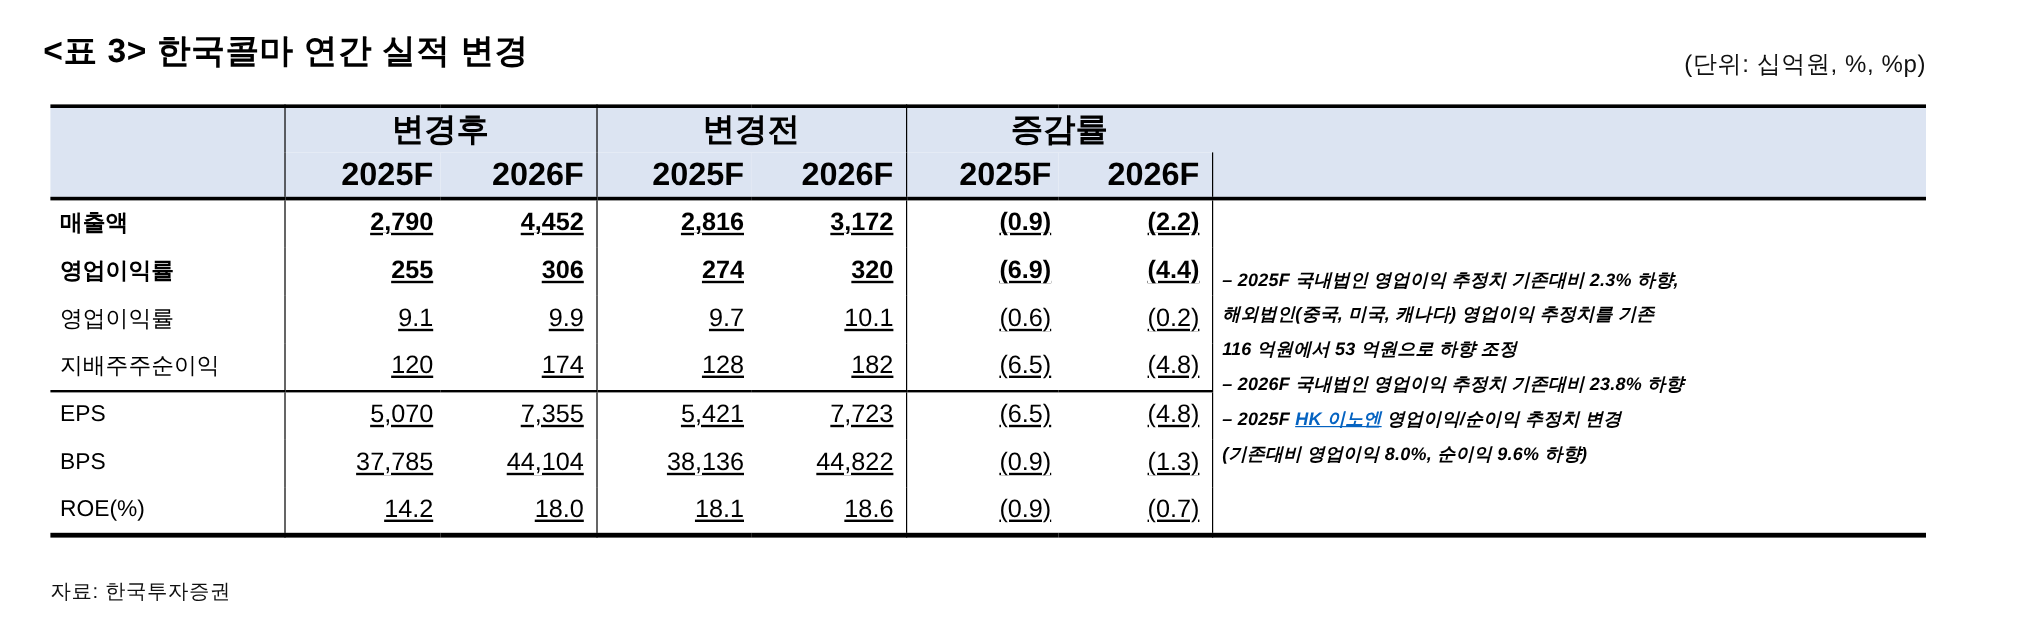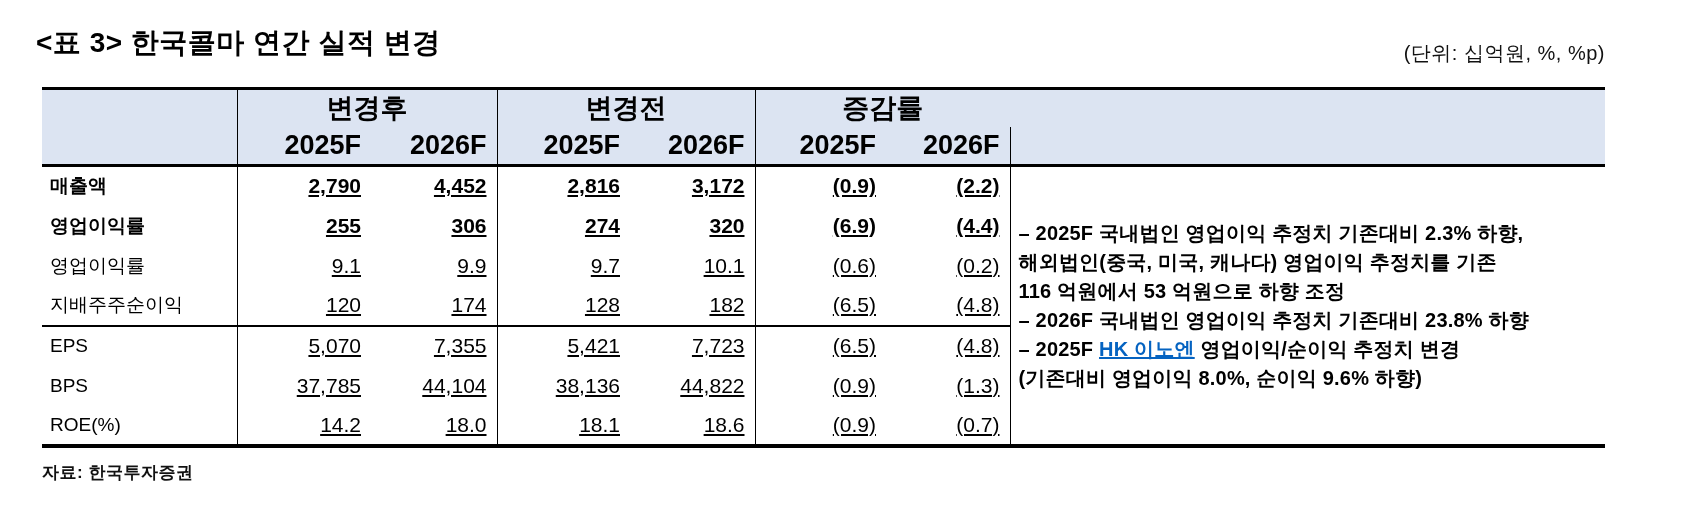--- a/index.html
+++ b/index.html
@@ -46,27 +46,27 @@
   }
   thead th.corner{border-right:1.5px solid var(--line);}
   .colsep{border-right:1.5px solid var(--line);}
   td.num{text-align:right;font-variant-numeric:tabular-nums;text-decoration:underline;}
   .pad-inner{padding-right:6px;}
   .pad-edge{padding-right:10px;}
   tr.bold td{font-weight:bold;}
   tr.sep-top td{border-top:2px solid var(--line);}
   td.notes-cell{
     vertical-align:top;padding:52px 4px 0 8px;
-    font-size:20px;line-height:29px;letter-spacing:.2px;
+    font-size:15px;line-height:29px;letter-spacing:.2px;font-style:italic;
   }
   .note-line{white-space:nowrap;}
   a.note-link{color:var(--link-color);text-decoration:underline;cursor:pointer;}
   .source-note{
-    position:absolute;left:42px;top:461px;
-    font-size:17px;color:#111;letter-spacing:.5px;font-weight:bold;
+    position:absolute;left:42px;top:481px;
+    font-size:17px;color:#111;letter-spacing:.5px;
   }
 </style>
 </head>
 <body>
 
 <div class="page-title">&lt;표 3&gt; 한국콜마 연간 실적 변경</div>
 <div class="unit-note">(단위: 십억원, %, %p)</div>
 
 <table class="perf">
   <colgroup>

